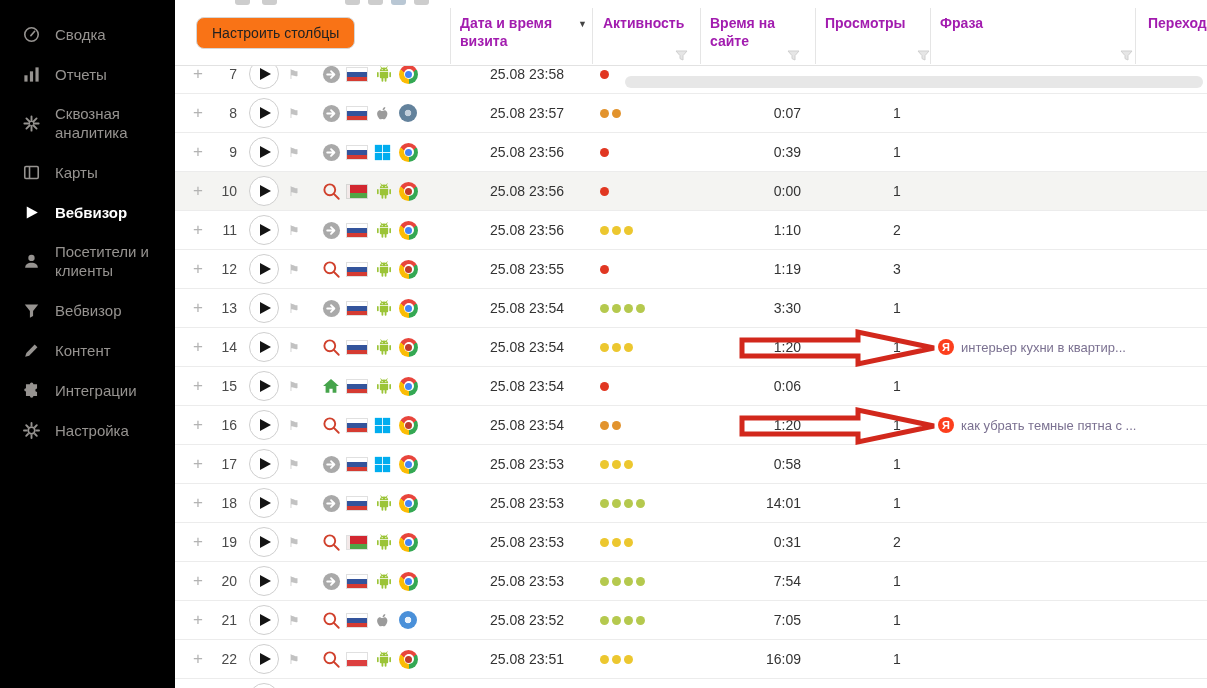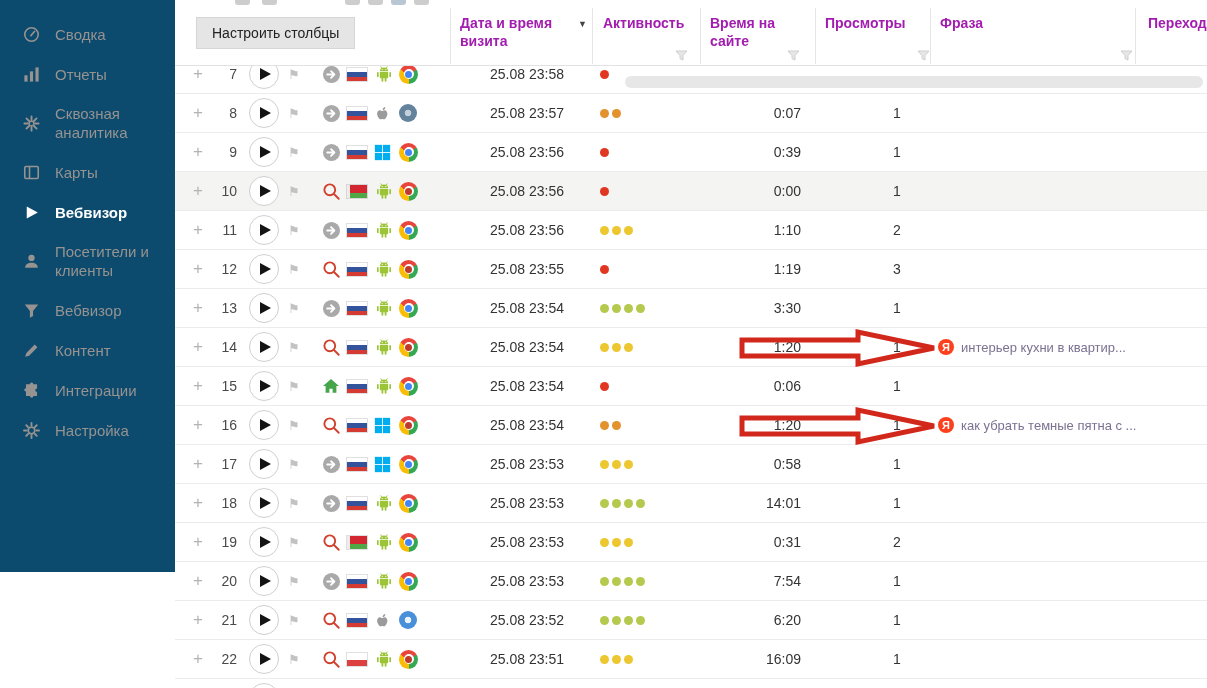--- a/index.html
+++ b/index.html
@@ -1,41 +1,41 @@
 <!DOCTYPE html>
 <html><head>
 <meta charset="utf-8">
 <style>
   * { margin:0; padding:0; box-sizing:border-box; }
   html,body { width:1207px; height:688px; overflow:hidden; background:#fff;
               font-family:"Liberation Sans", sans-serif; }
   .app { position:relative; width:1207px; height:688px; }
 
   
-  .sidebar { position:absolute; left:0; top:0; width:175px; height:572px;
-             background:#0c4a6e; z-index:20; padding-top:14px; }
+  .sidebar { position:absolute; left:0; top:0; width:175px; height:688px;
+             background:#000000; z-index:20; padding-top:14px; }
   .side-item { display:flex; align-items:center; gap:14px; padding:0 0 0 21px;
                color:#969390; cursor:pointer; }
   .side-item.h40 { height:40px; }
   .side-item.h58 { height:58px; }
   .side-item .s-ico { width:20px; height:20px; flex:0 0 20px; display:flex;
                       align-items:center; justify-content:center; }
   .side-item .s-label { font-size:15px; line-height:19px; }
   .side-item.active { color:#ffffff; }
   .side-item.active .s-label { font-weight:bold; }
 
   
   .main { position:absolute; left:175px; top:0; width:1032px; height:688px; background:#fff; }
 
   .thead { position:absolute; left:0; top:0; width:1032px; height:66px; background:#fff;
            z-index:6; border-bottom:1px solid #e2e2e2; overflow:hidden; }
   .frag { position:absolute; top:0; height:5px; width:15px; border-radius:0 0 3px 3px;
           background:#cdcdcd; }
-  .btn-columns { position:absolute; left:21px; top:17px; background:#e5e5e5;
-                 border:1px solid #d6d6d6; border-radius:0; padding:7px 15px;
+  .btn-columns { position:absolute; left:21px; top:17px; background:#f97316;
+                 border:1px solid #d6d6d6; border-radius:8px; padding:7px 15px;
                  font-size:14px; color:#222; cursor:pointer;
                  font-family:"Liberation Sans", sans-serif; }
   .col-label { position:absolute; top:14px; font-size:14px; font-weight:bold;
                color:#a21caf; line-height:18px; cursor:pointer; }
   .sort-caret { position:absolute; top:19px; font-size:9px; color:#444; cursor:pointer; }
   .col-sep { position:absolute; top:8px; height:56px; width:1px; background:#e5e5e5; }
   .funnel { position:absolute; top:50px; cursor:pointer; }
 
   .scrolltrack { position:absolute; left:450px; top:76px; width:578px; height:12px;
                  background:#e7e7e7; border-radius:6px; z-index:5; }
@@ -817,21 +817,21 @@
           <div class="cell c-browser">
             <span class="ic-safari"></span>
           </div>
           <div class="cell c-date">25.08 23:52</div>
           <div class="cell c-activity">
             <span class="dot" style="background: rgb(181, 201, 78);"></span>
             <span class="dot" style="background: rgb(181, 201, 78);"></span>
             <span class="dot" style="background: rgb(181, 201, 78);"></span>
             <span class="dot" style="background: rgb(181, 201, 78);"></span>
           </div>
-          <div class="cell c-time">6:20</div>
+          <div class="cell c-time">7:05</div>
           <div class="cell c-views">1</div>
         </div>
         <div class="vrow">
           <div class="cell c-plus">+</div>
           <div class="cell c-num">22</div>
           <div class="cell c-play">
             <span class="playbtn">
               <span class="tri"></span>
             </span>
           </div>

